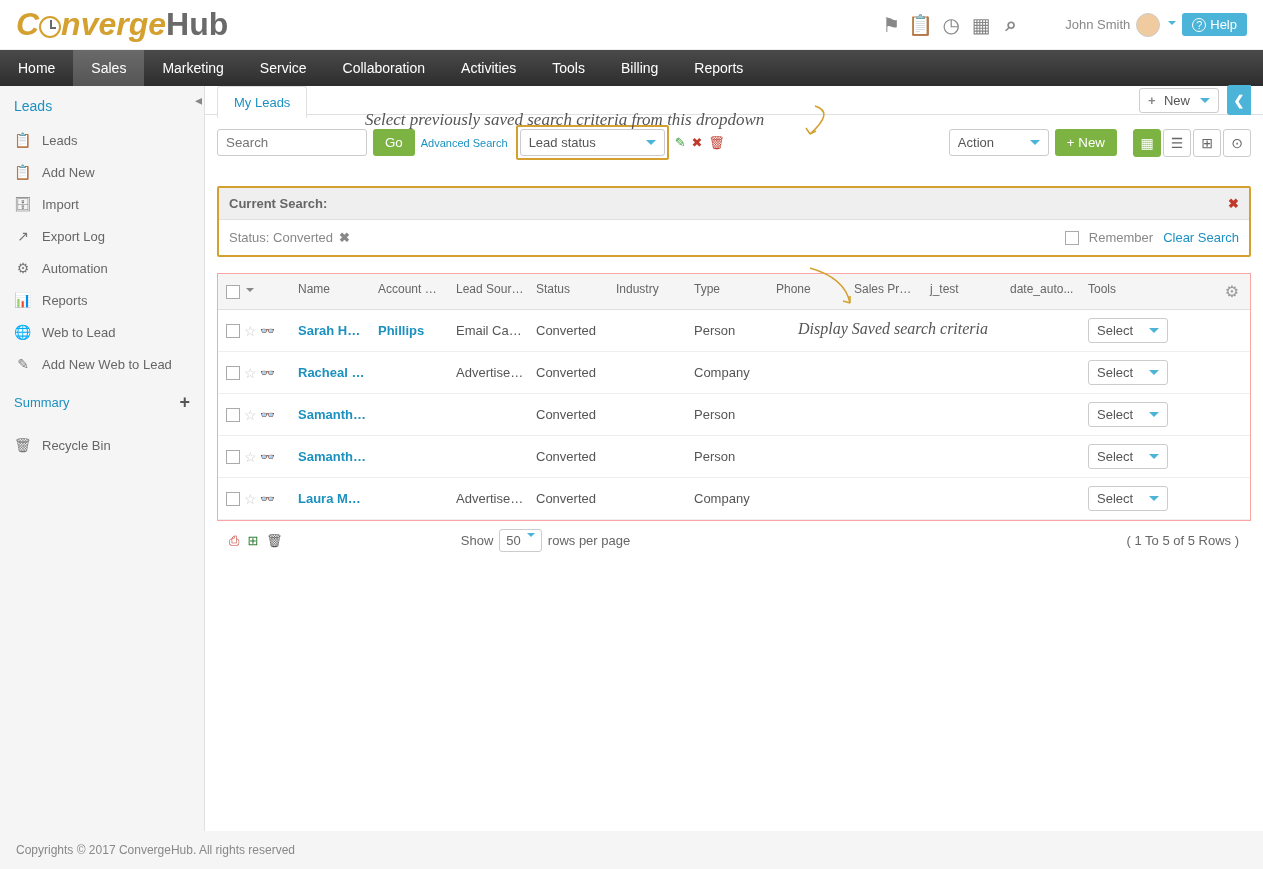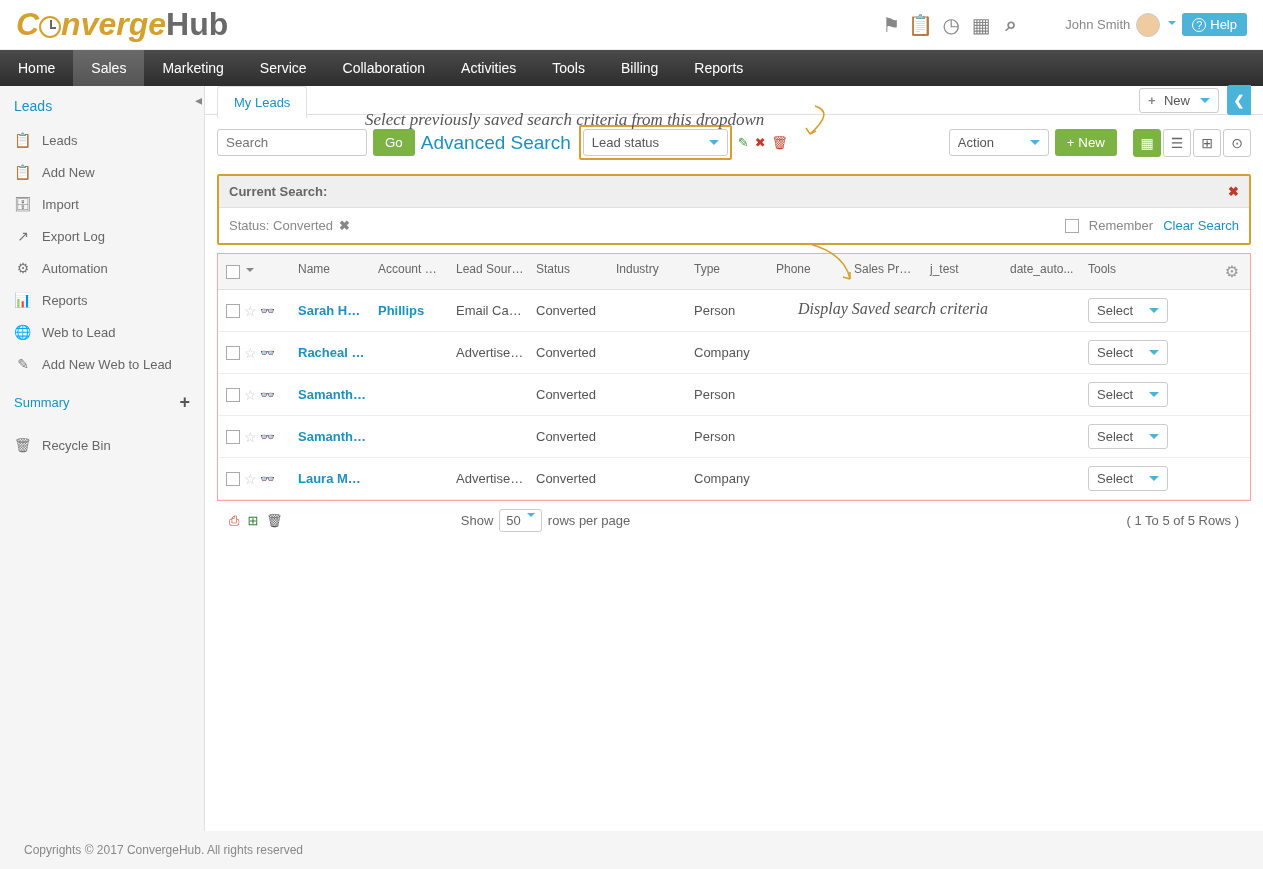--- a/index.html
+++ b/index.html
@@ -28,34 +28,34 @@
 .tab-row { display:flex; align-items:center; border-bottom:1px solid #e0e0e0; padding:0 12px; position:relative; }
 .tab { border:1px solid #e0e0e0; border-bottom:none; padding:8px 16px; background:#fff; color:#1c91c0; font-size:13px; margin-top:4px; border-radius:3px 3px 0 0; }
 .annotation { font-family: 'Comic Sans MS', cursive; font-style: italic; color:#555; font-size:17px; position:absolute; }
 .new-dd { margin-left:auto; border:1px solid #ccc; border-radius:3px; padding:4px 28px 4px 24px; color:#555; position:relative; font-size:13px; background:#fff; }
 .new-dd::before { content:"+"; position:absolute; left:8px; color:#888; font-weight:bold; }
 .new-dd::after { content:""; position:absolute; right:8px; top:9px; border:5px solid transparent; border-top-color:#4bb4d8; }
 .collapse-panel-btn { width:24px; height:30px; background:#4bb4d8; color:#fff; display:flex; align-items:center; justify-content:center; border-radius:3px 0 0 3px; margin-left:8px; font-weight:bold; }
 .toolbar { display:flex; align-items:center; gap:6px; padding:10px 12px; }
 .search-input { border:1px solid #ccc; padding:5px 8px; width:150px; border-radius:3px; }
 .go-btn { background:#7cb342; color:#fff; border:none; padding:6px 12px; border-radius:3px; }
-.adv-link { color:#1c91c0; font-size:19px; }
+.adv-link { color:#1c91c0; font-size:11px; }
 .saved-dd-wrap { border:2px solid #d4a030; padding:2px; border-radius:2px; margin-left:2px; }
 .saved-dd { border:1px solid #ccc; padding:5px 8px; width:145px; display:flex; justify-content:space-between; align-items:center; border-radius:3px; background:#fff; }
 .dd-caret { border:5px solid transparent; border-top-color:#4bb4d8; margin-top:4px; }
 .edit-icon { color:#3a9a3a; font-size:13px; }
 .del-icon { color:#c0392b; font-size:13px; }
 .trash-icon { color:#c0392b; font-size:13px; }
 .toolbar-spacer { flex:1; }
 .action-dd { border:1px solid #ccc; padding:5px 8px; width:100px; border-radius:3px; display:flex; justify-content:space-between; align-items:center; background:#fff; }
 .new-btn { background:#7cb342; color:#fff; border:none; padding:6px 12px; border-radius:3px; }
 .view-btns { display:flex; gap:2px; margin-left:10px; }
 .view-btn { width:28px; height:28px; border:1px solid #ccc; border-radius:3px; display:flex; align-items:center; justify-content:center; background:#fff; color:#666; font-size:14px; }
 .view-btn.active { background:#7cb342; color:#fff; border-color:#7cb342; }
-.search-panel { margin:4px 12px; border:2px solid #d4a030; border-radius:2px; }
+.search-panel { margin:16px 12px; border:2px solid #d4a030; border-radius:2px; }
 .search-panel-h { background:#efefef; padding:8px 10px; display:flex; justify-content:space-between; align-items:center; font-weight:bold; color:#666; border-bottom:1px solid #e0e0e0; }
 .close-x { color:#c0392b; font-weight:bold; }
 .search-panel-b { background:#fff; padding:10px; display:flex; justify-content:space-between; align-items:center; color:#888; }
 .chip-x { margin-left:6px; color:#888; font-weight:bold; }
 .panel-right { display:flex; align-items:center; gap:10px; }
 .remember-chk { appearance:none; width:14px; height:14px; border:1px solid #aaa; }
 .clear-link { color:#1c91c0; }
 .table-wrap { margin:8px 12px 0; border:1px solid #fca5a5; }
 .thead { display:flex; background:#f5f5f5; border-bottom:1px solid #e0e0e0; color:#666; font-size:12px; }
 .th, .td { padding:8px 6px; overflow:hidden; white-space:nowrap; text-overflow:ellipsis; }
@@ -68,21 +68,21 @@
 .row-chk { width:14px; height:14px; border:1px solid #aaa; flex-shrink:0; background:#fff; }
 .star { color:#ccc; font-size:14px; }
 .owl { color:#bbb; font-size:12px; }
 .link-cell { color:#1c91c0; font-weight:bold; }
 .select-dd { border:1px solid #ccc; border-radius:3px; padding:4px 8px; width:80px; display:flex; justify-content:space-between; align-items:center; background:#fff; }
 .footer-row { display:flex; align-items:center; padding:8px 12px; gap:8px; color:#666; margin:0 12px; }
 .pdf-icon { color:#c0392b; } .xls-icon { color:#2e7d32; } .trash-ft { color:#555; }
 .show-wrap { margin-left:170px; display:flex; align-items:center; gap:6px; }
 .page-dd { border:1px solid #ccc; padding:3px 6px; border-radius:3px; display:flex; align-items:flex-start; gap:4px; background:#fff; }
 .rows-info { margin-left:auto; }
-.page-footer { position:absolute; bottom:0; left:0; right:0; padding:12px 24px; color:#888; font-size:12px; background:#f5f5f5; }
+.page-footer { position:absolute; bottom:0; left:0; right:0; padding:12px 16px; color:#888; font-size:12px; background:#f5f5f5; }
 .annotation2 { font-family:'Comic Sans MS', cursive; font-style:italic; color:#555; font-size:16px; position:absolute; }
 .caret-sm { border:4px solid transparent; border-top-color:#4bb4d8; display:inline-block; margin-left:2px; vertical-align:middle; }
 svg.arrow-svg { position:absolute; overflow:visible; pointer-events:none; }
 </style>
 </head>
 <body>
 
 <div class="header">
   <div class="logo">
     <span class="c1">C</span><span style="display:inline-block;width:22px;height:22px;border:2px solid #d4a030;border-radius:50%;vertical-align:-3px;position:relative;"><span style="position:absolute;left:9px;top:2px;width:2px;height:8px;background:#6a6a6a;"></span><span style="position:absolute;left:9px;top:9px;width:6px;height:2px;background:#6a6a6a;"></span></span><span class="c1">nverge</span><span class="c2">Hub</span>

